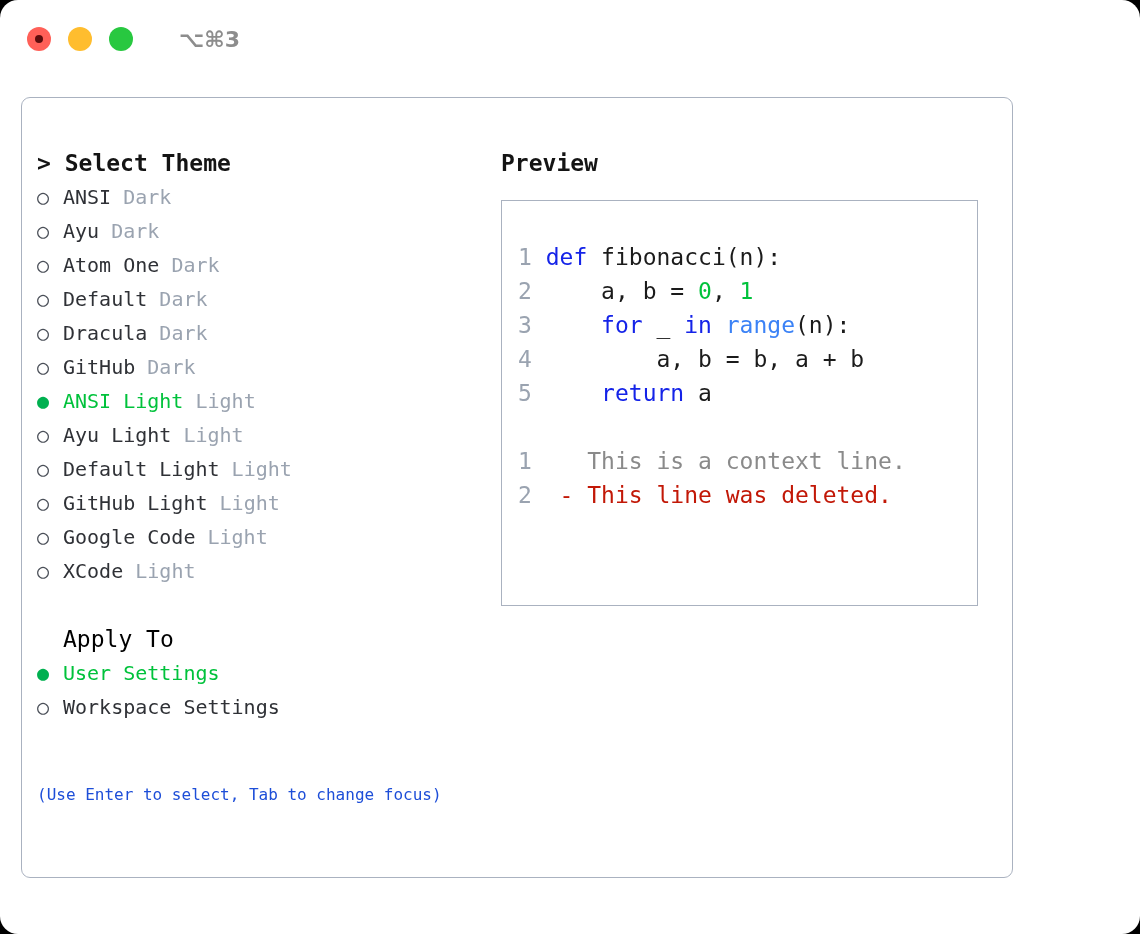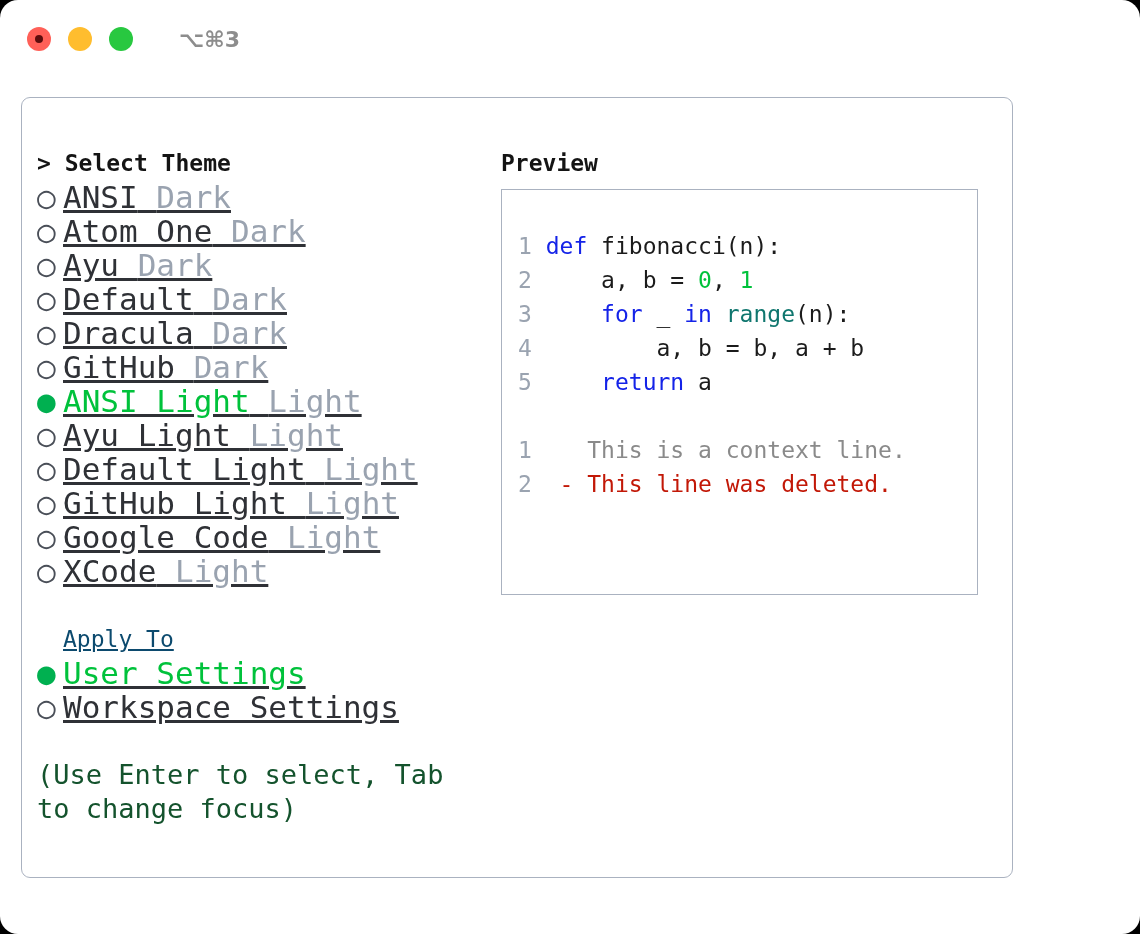--- a/index.html
+++ b/index.html
@@ -91,66 +91,65 @@
     width: 470px;
   }
   .header-line {
     font-size: 23px;
     font-weight: bold;
     color: #141414;
     line-height: 34px;
     white-space: pre;
   }
   .opt-row {
-    font-size: 31px;
+    font-size: 20px;
     line-height: 34px;
     white-space: pre;
     color: #2f3136;
-    text-decoration: underline;
   }
   .bullet {
     display: inline-block;
     width: 26px;
   }
   .bullet.on  { color: #00b050; }
   .bullet.off { color: #4a4f58; }
   .opt-name.selected { color: #00c23b; }
   .opt-tag {
     color: #9aa3b0;
   }
   .section-title {
     font-size: 23px;
-    color: #0c4a6e;
+    color: #000000;
     line-height: 34px;
     white-space: pre;
     padding-left: 26px;
-    text-decoration: underline;
   }
   .spacer-line { height: 34px; }
   .hint {
-    font-size: 27px;
-    line-height: 34px;
-    color: #14532d;
+    font-size: 16px;
+    line-height: 34px;
+    color: #1d4ed8;
     width: 420px;
     white-space: pre-wrap;
+    margin-top: 20px;
   }
 
   
   .right-col {
     position: absolute;
     left: 479px;
     top: 48px;
     width: 500px;
   }
   .preview-title {
     font-size: 23px;
     font-weight: bold;
     color: #141414;
     line-height: 34px;
-    margin-bottom: 9px;
+    margin-bottom: 20px;
   }
   .preview-box {
     position: relative;
     width: 477px;
     height: 406px;
     border: 1.5px solid #aab2c0;
     box-sizing: border-box;
     background: #ffffff;
   }
   .code-area {
@@ -162,21 +161,21 @@
   .code-line {
     font-size: 23px;
     line-height: 34px;
     white-space: pre;
     color: #1b1b1b;
   }
   .ln {
     color: #9aa3b0;
   }
   .kw   { color: #1423e8; }
-  .fn   { color: #0f766e; }
+  .fn   { color: #3b82f6; }
   .num  { color: #00c23b; }
   .plain{ color: #1b1b1b; }
   .ctx  { color: #8a8a8a; }
   .del  { color: #c21807; }
   .add  { color: #00c818; }
   .gap  { height: 34px; }
 </style>
 </head>
 <body>
 
@@ -191,22 +190,22 @@
     <div class="shortcut">⌥⌘3</div>
   </div>
 
   <div class="outer-panel">
     <div class="cols">
 
       <div class="left-col">
         <div class="header-line" id="theme-header">&gt; Select Theme</div>
         <div id="theme-list">
             <div class="opt-row"><span class="bullet off">○</span><span class="opt-name">ANSI</span><span> </span><span class="opt-tag">Dark</span></div>
+            <div class="opt-row"><span class="bullet off">○</span><span class="opt-name">Ayu</span><span> </span><span class="opt-tag">Dark</span></div>
             <div class="opt-row"><span class="bullet off">○</span><span class="opt-name">Atom One</span><span> </span><span class="opt-tag">Dark</span></div>
-            <div class="opt-row"><span class="bullet off">○</span><span class="opt-name">Ayu</span><span> </span><span class="opt-tag">Dark</span></div>
             <div class="opt-row"><span class="bullet off">○</span><span class="opt-name">Default</span><span> </span><span class="opt-tag">Dark</span></div>
             <div class="opt-row"><span class="bullet off">○</span><span class="opt-name">Dracula</span><span> </span><span class="opt-tag">Dark</span></div>
             <div class="opt-row"><span class="bullet off">○</span><span class="opt-name">GitHub</span><span> </span><span class="opt-tag">Dark</span></div>
             <div class="opt-row"><span class="bullet on">●</span><span class="opt-name selected">ANSI Light</span><span> </span><span class="opt-tag">Light</span></div>
             <div class="opt-row"><span class="bullet off">○</span><span class="opt-name">Ayu Light</span><span> </span><span class="opt-tag">Light</span></div>
             <div class="opt-row"><span class="bullet off">○</span><span class="opt-name">Default Light</span><span> </span><span class="opt-tag">Light</span></div>
             <div class="opt-row"><span class="bullet off">○</span><span class="opt-name">GitHub Light</span><span> </span><span class="opt-tag">Light</span></div>
             <div class="opt-row"><span class="bullet off">○</span><span class="opt-name">Google Code</span><span> </span><span class="opt-tag">Light</span></div>
             <div class="opt-row"><span class="bullet off">○</span><span class="opt-name">XCode</span><span> </span><span class="opt-tag">Light</span></div>
           </div>

